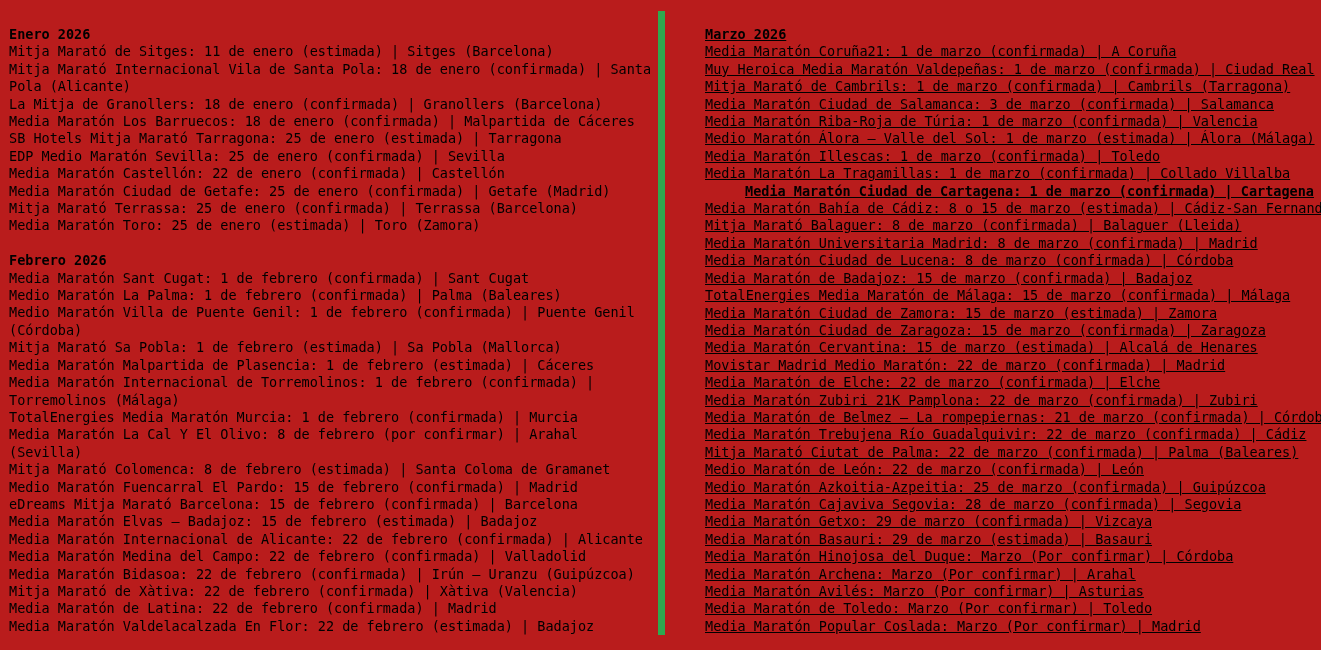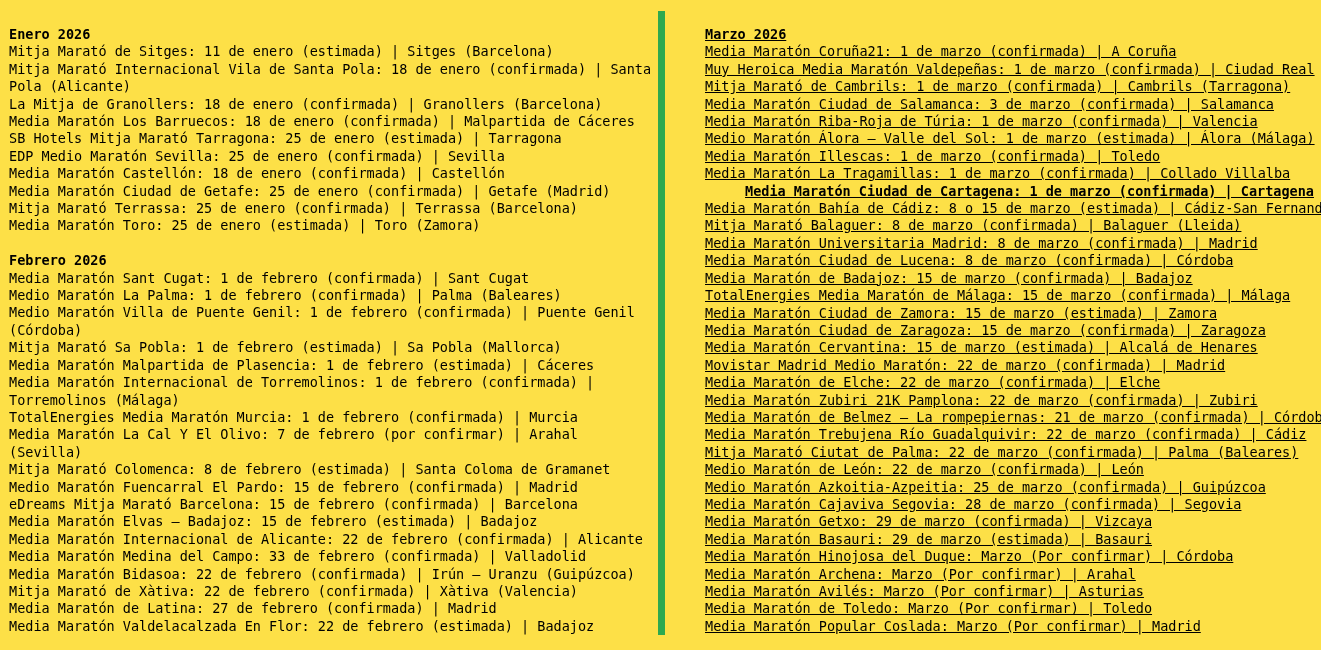--- a/index.html
+++ b/index.html
@@ -40,54 +40,54 @@
     margin-top: 17.4px;
   }
   .event-line.bold {
     font-weight: bold;
     margin-left: 40px;
   }
 </style>
 </head>
 <body>
 
-<div class="page" style="background: #fde047; color: rgb(0, 0, 0);">
+<div class="page" style="background: #b91c1c; color: rgb(0, 0, 0);">
   <div class="col col-left" id="col-left">
       <div class="section">
         <div class="month-heading">Enero 2026</div>
         <div class="event-line">Mitja Marató de Sitges: 11 de enero (estimada) | Sitges (Barcelona)</div>
         <div class="event-line">Mitja Marató Internacional Vila de Santa Pola: 18 de enero (confirmada) | Santa Pola (Alicante)</div>
         <div class="event-line">La Mitja de Granollers: 18 de enero (confirmada) | Granollers (Barcelona)</div>
         <div class="event-line">Media Maratón Los Barruecos: 18 de enero (confirmada) | Malpartida de Cáceres</div>
         <div class="event-line">SB Hotels Mitja Marató Tarragona: 25 de enero (estimada) | Tarragona</div>
         <div class="event-line">EDP Medio Maratón Sevilla: 25 de enero (confirmada) | Sevilla</div>
-        <div class="event-line">Media Maratón Castellón: 18 de enero (confirmada) | Castellón</div>
+        <div class="event-line">Media Maratón Castellón: 22 de enero (confirmada) | Castellón</div>
         <div class="event-line">Media Maratón Ciudad de Getafe: 25 de enero (confirmada) | Getafe (Madrid)</div>
         <div class="event-line">Mitja Marató Terrassa: 25 de enero (confirmada) | Terrassa (Barcelona)</div>
         <div class="event-line">Media Maratón Toro: 25 de enero (estimada) | Toro (Zamora)</div>
       </div>
       <div class="section gap">
         <div class="month-heading">Febrero 2026</div>
         <div class="event-line">Media Maratón Sant Cugat: 1 de febrero (confirmada) | Sant Cugat</div>
         <div class="event-line">Medio Maratón La Palma: 1 de febrero (confirmada) | Palma (Baleares)</div>
         <div class="event-line">Medio Maratón Villa de Puente Genil: 1 de febrero (confirmada) | Puente Genil (Córdoba)</div>
         <div class="event-line">Mitja Marató Sa Pobla: 1 de febrero (estimada) | Sa Pobla (Mallorca)</div>
         <div class="event-line">Media Maratón Malpartida de Plasencia: 1 de febrero (estimada) | Cáceres</div>
         <div class="event-line">Media Maratón Internacional de Torremolinos: 1 de febrero (confirmada) | Torremolinos (Málaga)</div>
         <div class="event-line">TotalEnergies Media Maratón Murcia: 1 de febrero (confirmada) | Murcia</div>
-        <div class="event-line">Media Maratón La Cal Y El Olivo: 7 de febrero (por confirmar) | Arahal (Sevilla)</div>
+        <div class="event-line">Media Maratón La Cal Y El Olivo: 8 de febrero (por confirmar) | Arahal (Sevilla)</div>
         <div class="event-line">Mitja Marató Colomenca: 8 de febrero (estimada) | Santa Coloma de Gramanet</div>
         <div class="event-line">Medio Maratón Fuencarral El Pardo: 15 de febrero (confirmada) | Madrid</div>
         <div class="event-line">eDreams Mitja Marató Barcelona: 15 de febrero (confirmada) | Barcelona</div>
         <div class="event-line">Media Maratón Elvas – Badajoz: 15 de febrero (estimada) | Badajoz</div>
         <div class="event-line">Media Maratón Internacional de Alicante: 22 de febrero (confirmada) | Alicante</div>
-        <div class="event-line">Media Maratón Medina del Campo: 33 de febrero (confirmada) | Valladolid</div>
+        <div class="event-line">Media Maratón Medina del Campo: 22 de febrero (confirmada) | Valladolid</div>
         <div class="event-line">Media Maratón Bidasoa: 22 de febrero (confirmada) | Irún – Uranzu (Guipúzcoa)</div>
         <div class="event-line">Mitja Marató de Xàtiva: 22 de febrero (confirmada) | Xàtiva (Valencia)</div>
-        <div class="event-line">Media Maratón de Latina: 27 de febrero (confirmada) | Madrid</div>
+        <div class="event-line">Media Maratón de Latina: 22 de febrero (confirmada) | Madrid</div>
         <div class="event-line">Media Maratón Valdelacalzada En Flor: 22 de febrero (estimada) | Badajoz</div>
       </div>
     </div>
   <div class="divider" id="divider" style="background: rgb(46, 169, 79);"></div>
   <div class="col col-right" id="col-right">
       <div class="section">
         <div class="month-heading">Marzo 2026</div>
         <div class="event-line">Media Maratón Coruña21: 1 de marzo (confirmada) | A Coruña</div>
         <div class="event-line">Muy Heroica Media Maratón Valdepeñas: 1 de marzo (confirmada) | Ciudad Real</div>
         <div class="event-line">Mitja Marató de Cambrils: 1 de marzo (confirmada) | Cambrils (Tarragona)</div>

